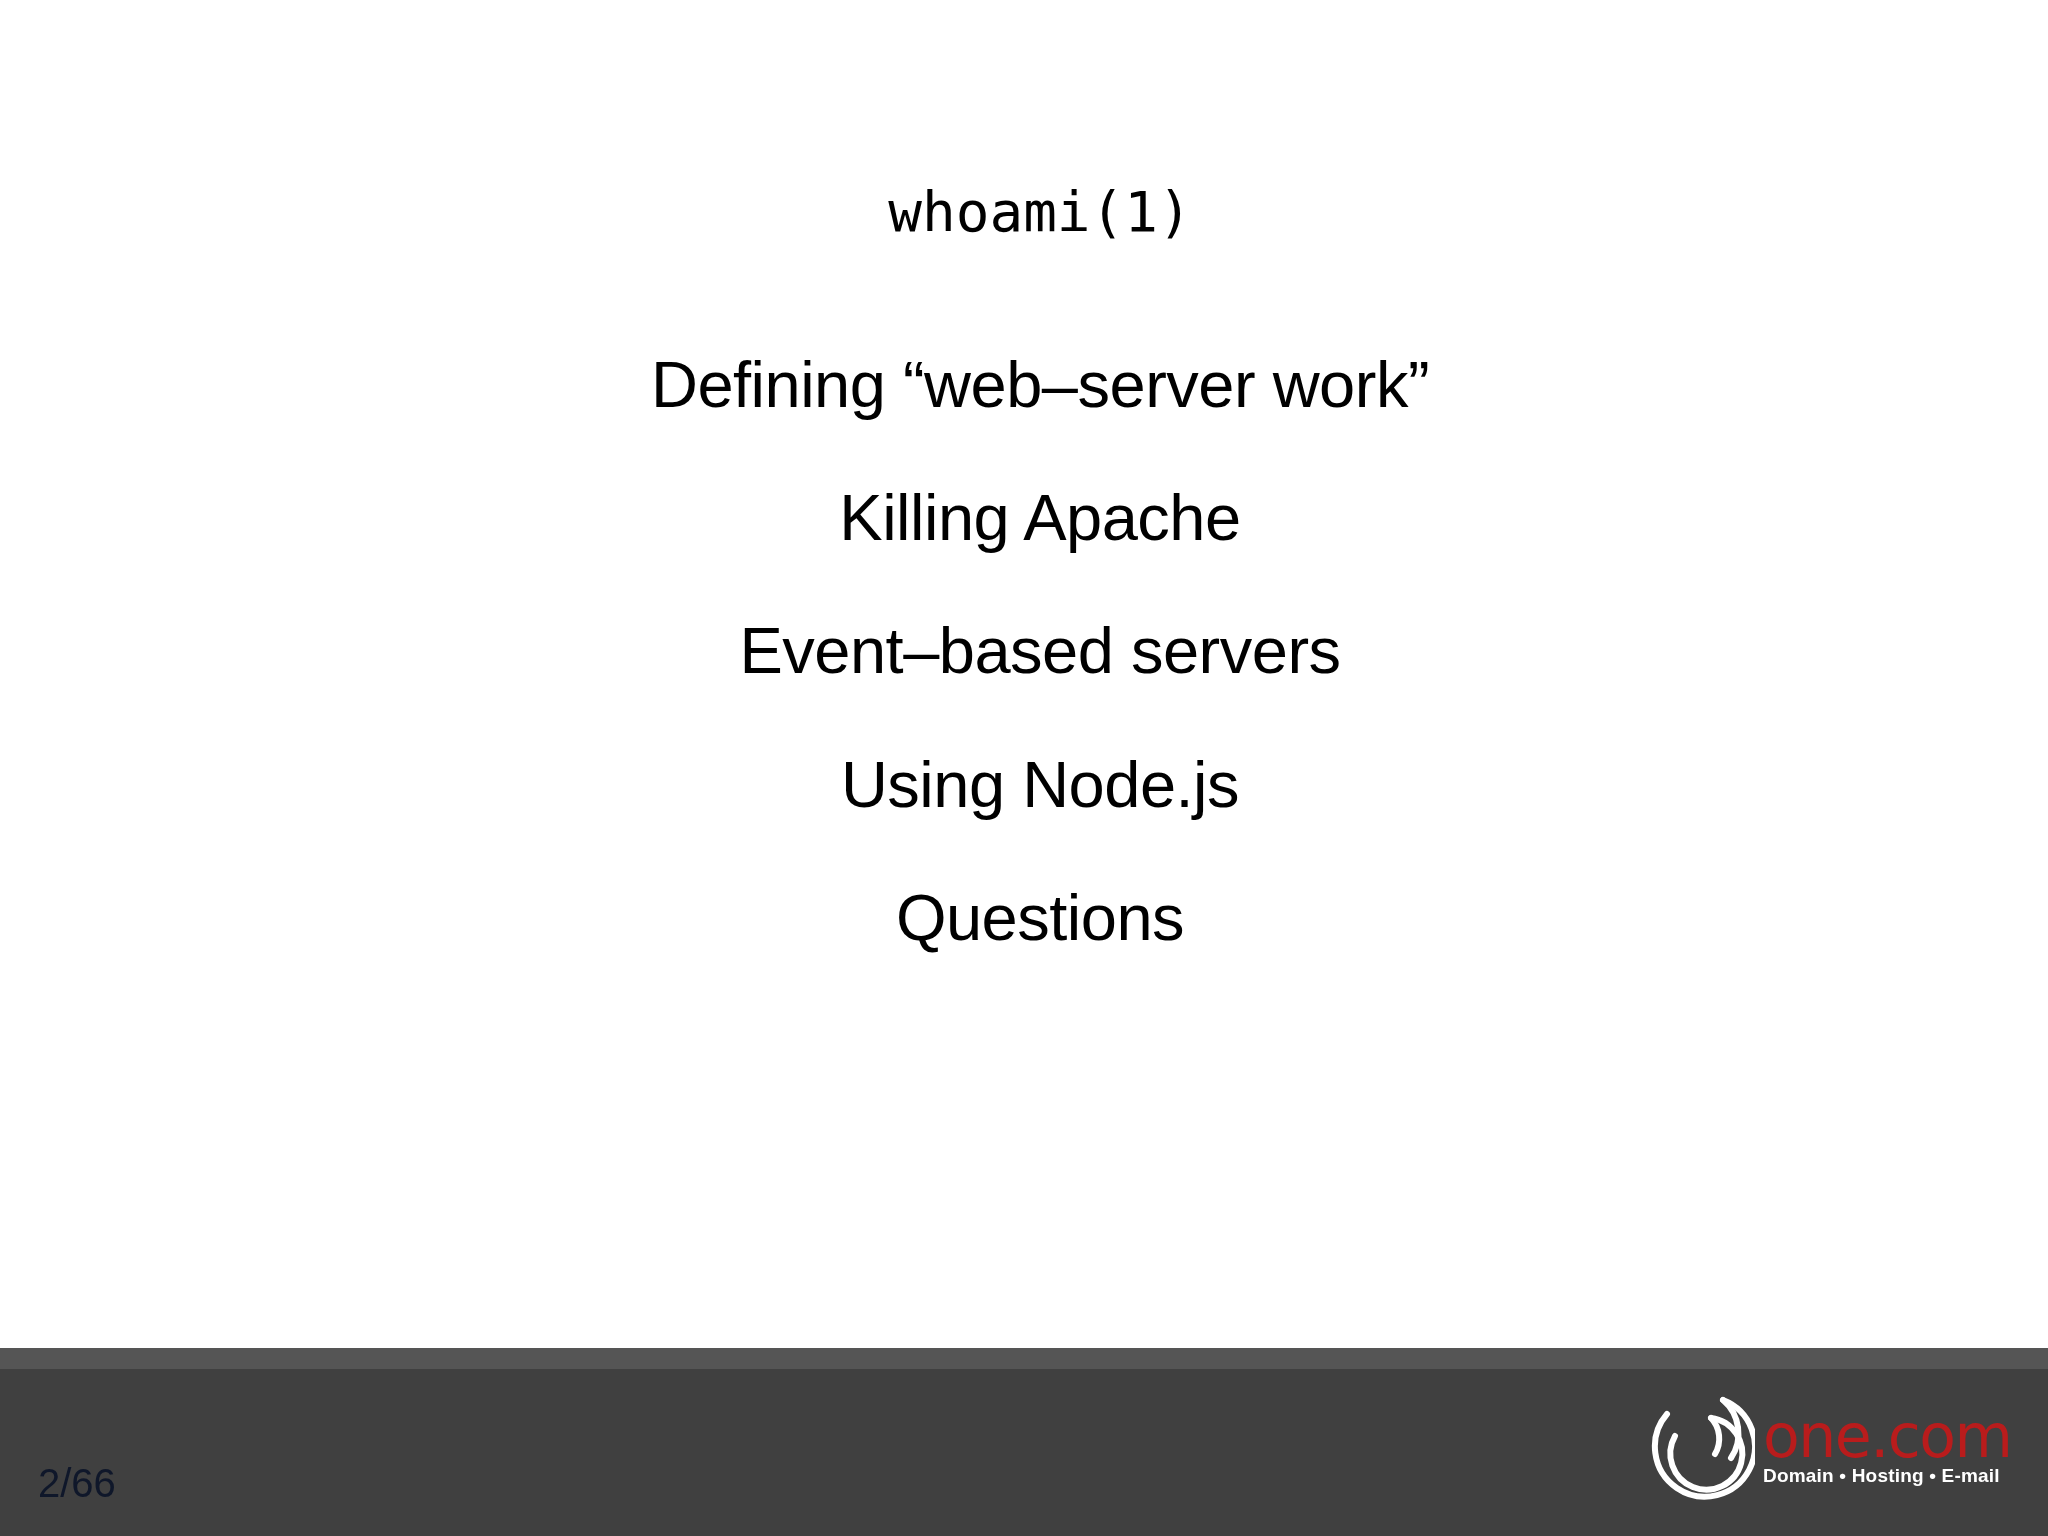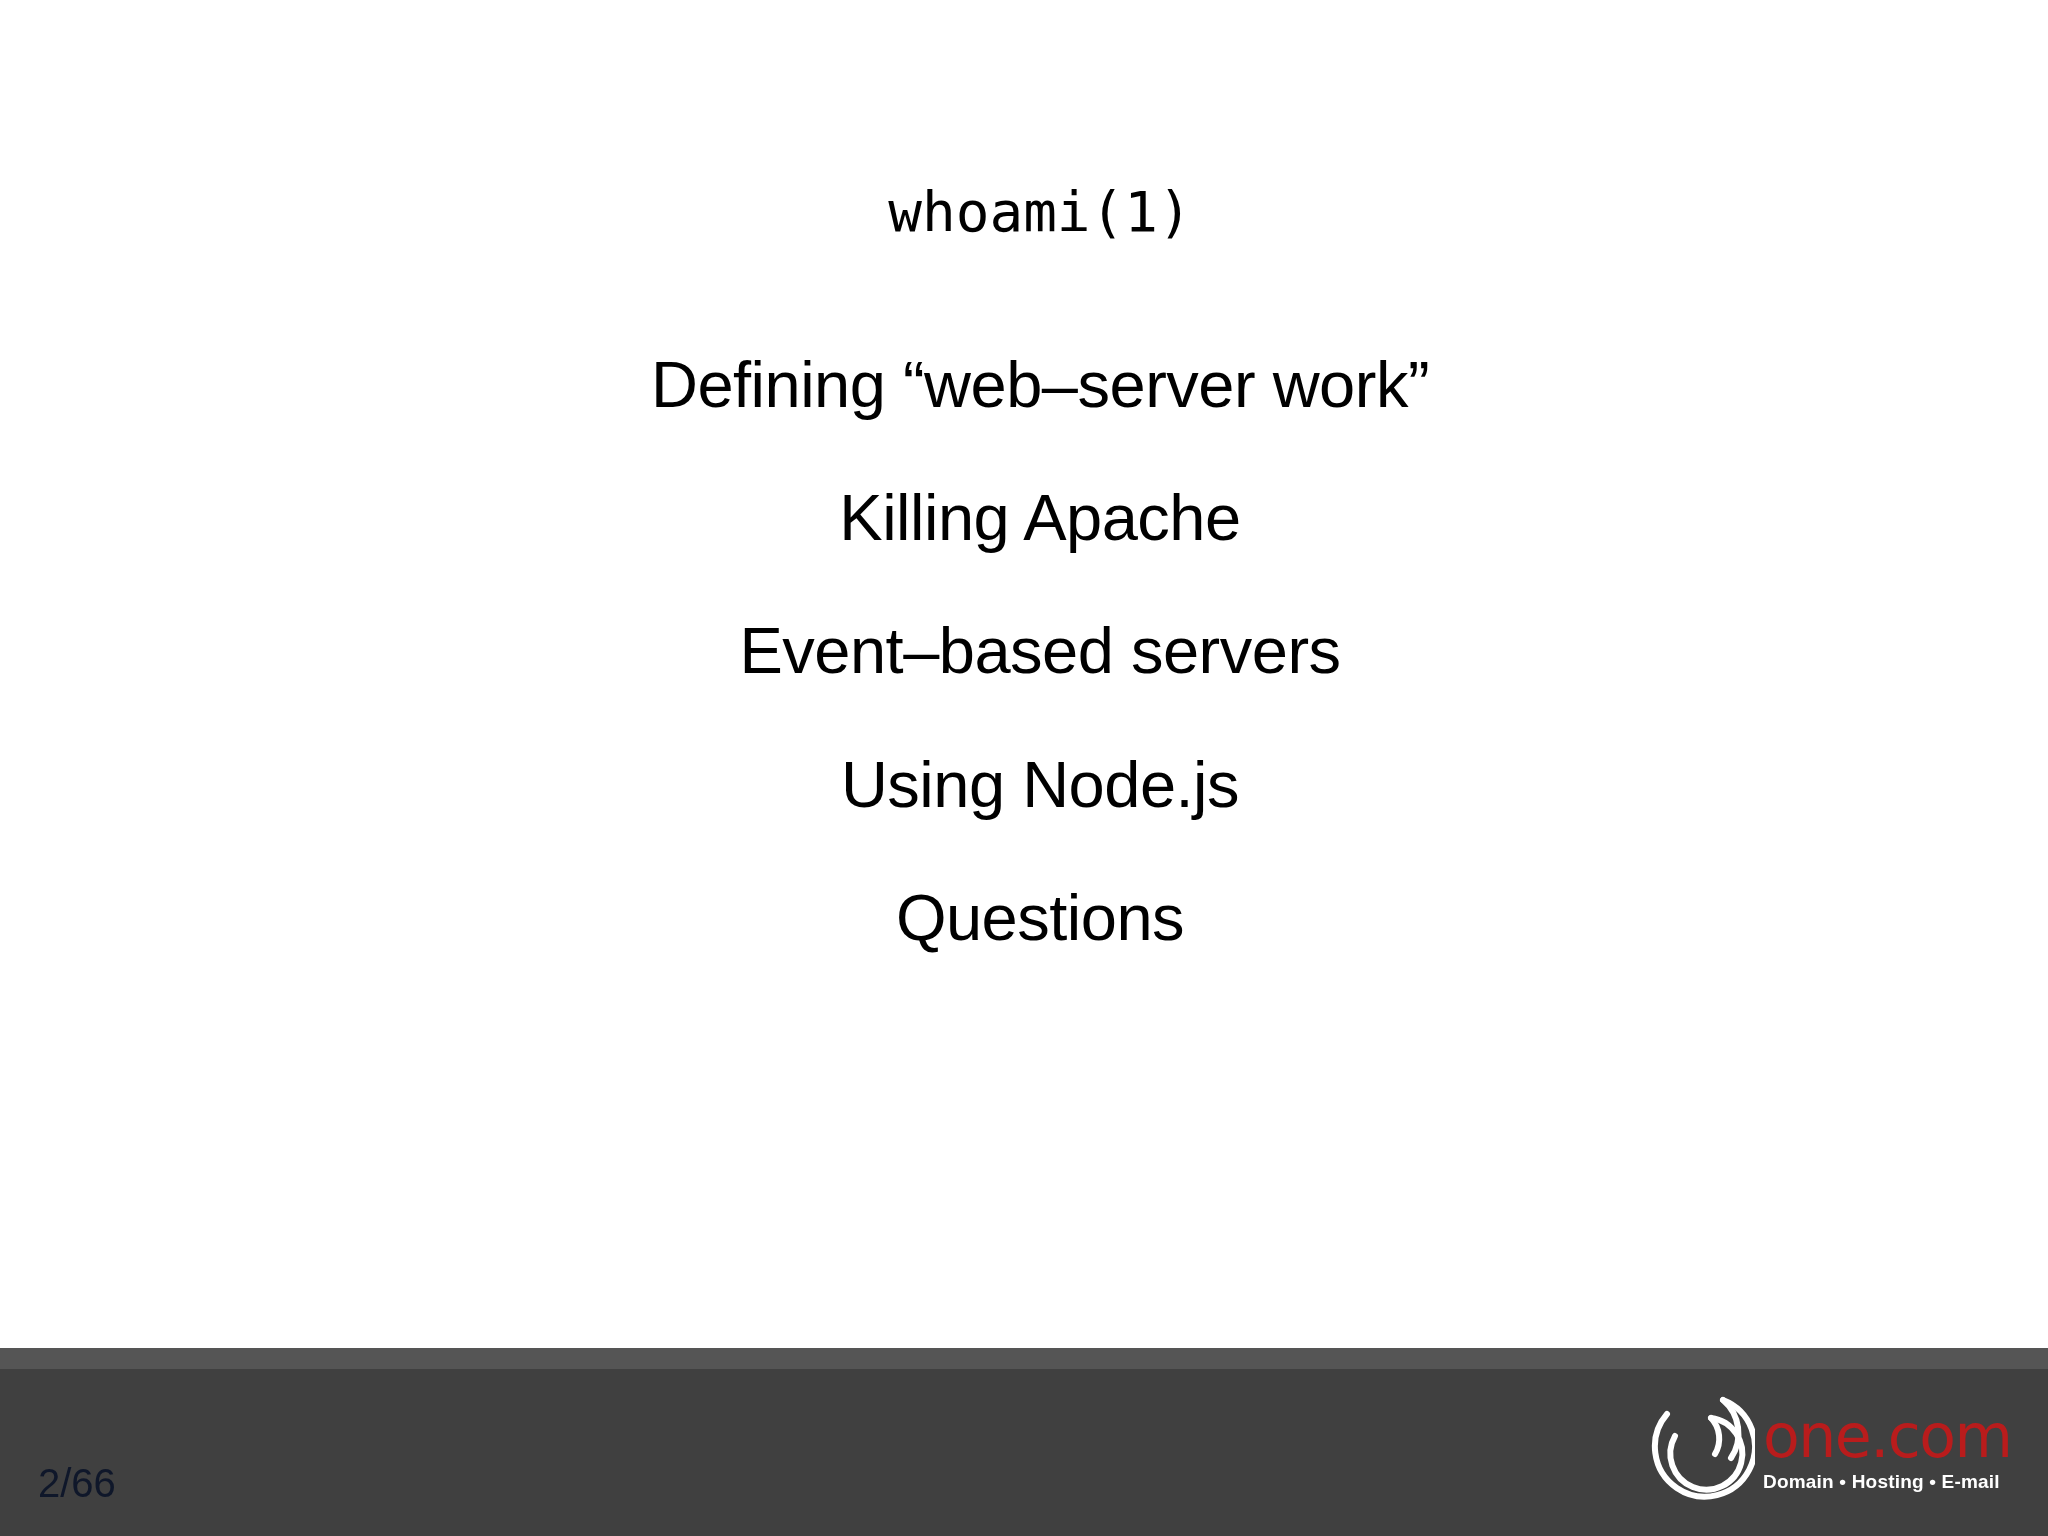--- a/index.html
+++ b/index.html
@@ -123,21 +123,20 @@
     font-family: "DejaVu Sans", sans-serif;
     font-size: 60px;
     font-weight: 400;
     color: #b91c1c;
     letter-spacing: -1.5px;
     line-height: 1;
     white-space: nowrap;
   }
 
   #logo-tagline {
-    margin-top: 6px;
     font-family: "Liberation Sans", sans-serif;
     font-size: 19px;
     font-weight: 700;
     color: #ffffff;
     letter-spacing: 0.2px;
     line-height: 1;
     white-space: nowrap;
   }
 </style>
 </head>

